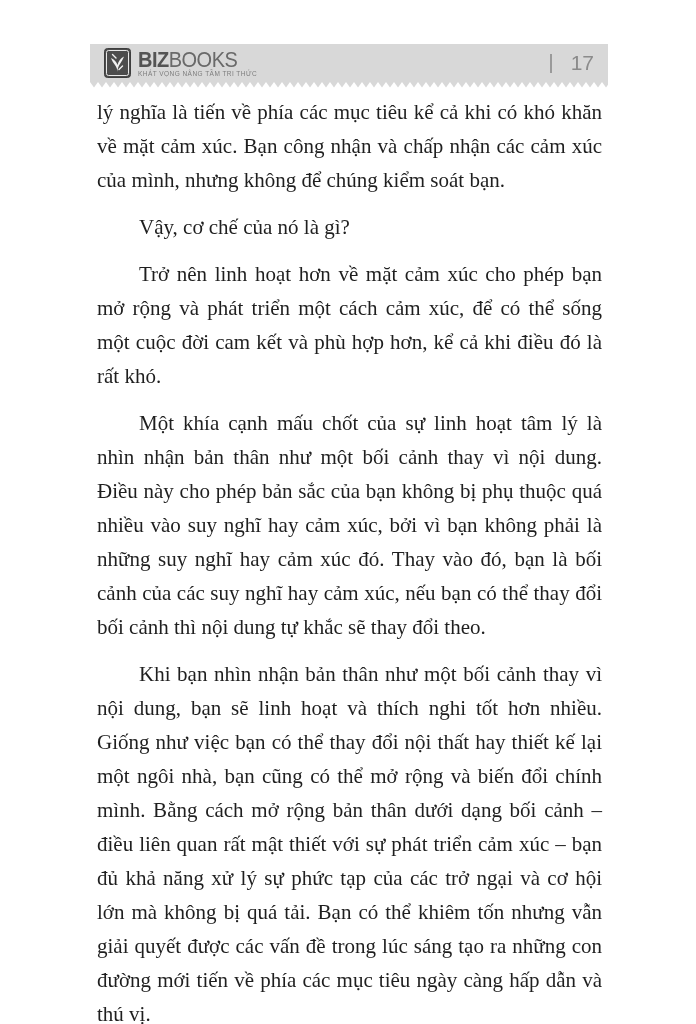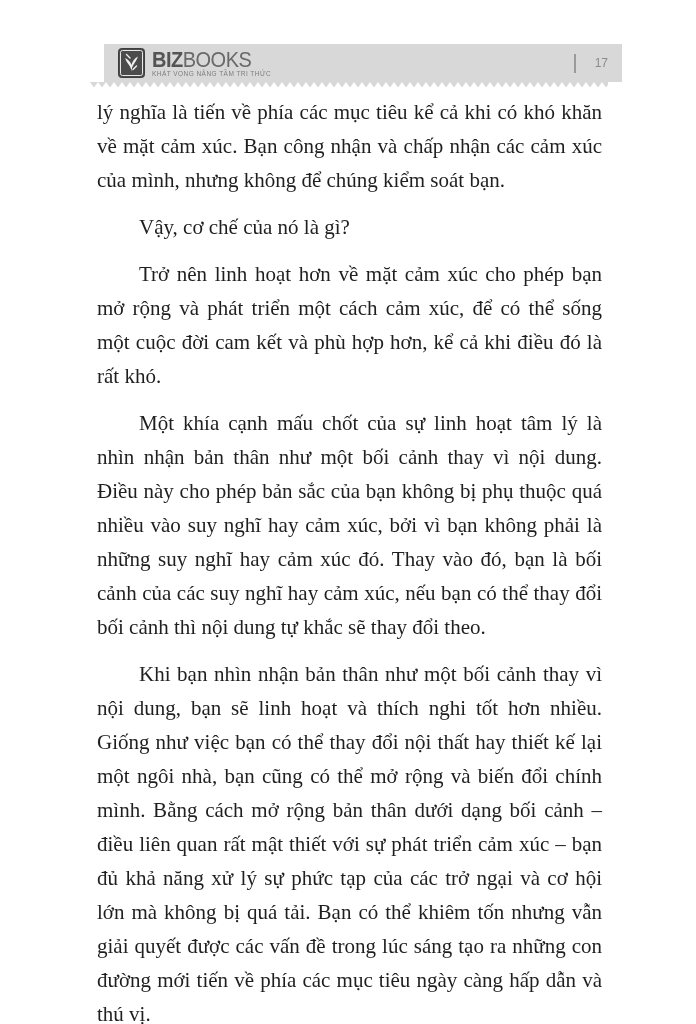--- a/index.html
+++ b/index.html
@@ -13,21 +13,21 @@
     width: 696px;
     height: 1024px;
     background: #ffffff;
     overflow: hidden;
     font-family: "Liberation Serif", serif;
   }
 
   
   .header-band {
     position: absolute;
-    left: 104px;
+    left: 90px;
     top: 44px;
     width: 518px;
     height: 38px;
     background: #d8d8d8;
     display: flex;
     align-items: center;
     box-sizing: border-box;
     padding: 0 14px 0 14px;
   }
   .band-zigzag {
@@ -68,21 +68,21 @@
     font-family: "Liberation Sans", sans-serif;
     font-size: 6.5px;
     letter-spacing: 0.45px;
     color: #7d7d7d;
     margin-top: 2px;
     white-space: nowrap;
   }
   .page-number-wrap {
     margin-left: auto;
     font-family: "Liberation Sans", sans-serif;
-    font-size: 12px;
+    font-size: 21px;
     color: #8b8b8b;
     display: flex;
     align-items: center;
     gap: 19px;
   }
   .pn-sep {
     display: inline-block;
     width: 1.5px;
     height: 19px;
     background: #9a9a9a;

